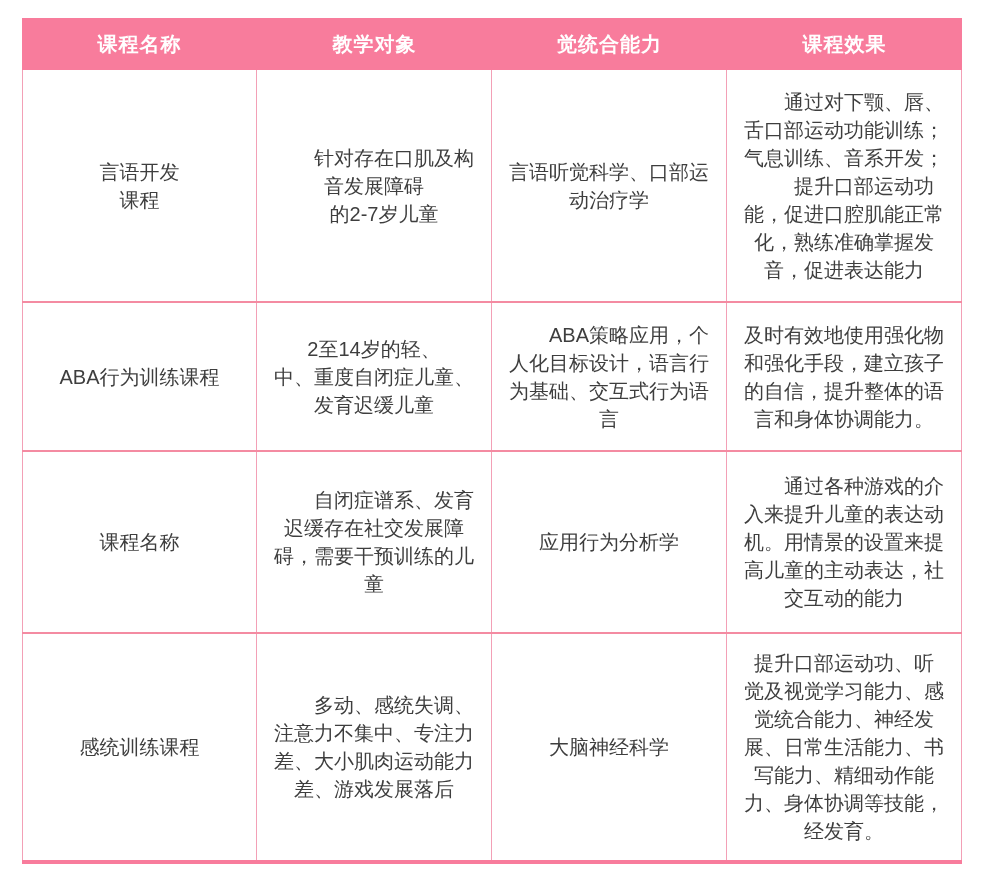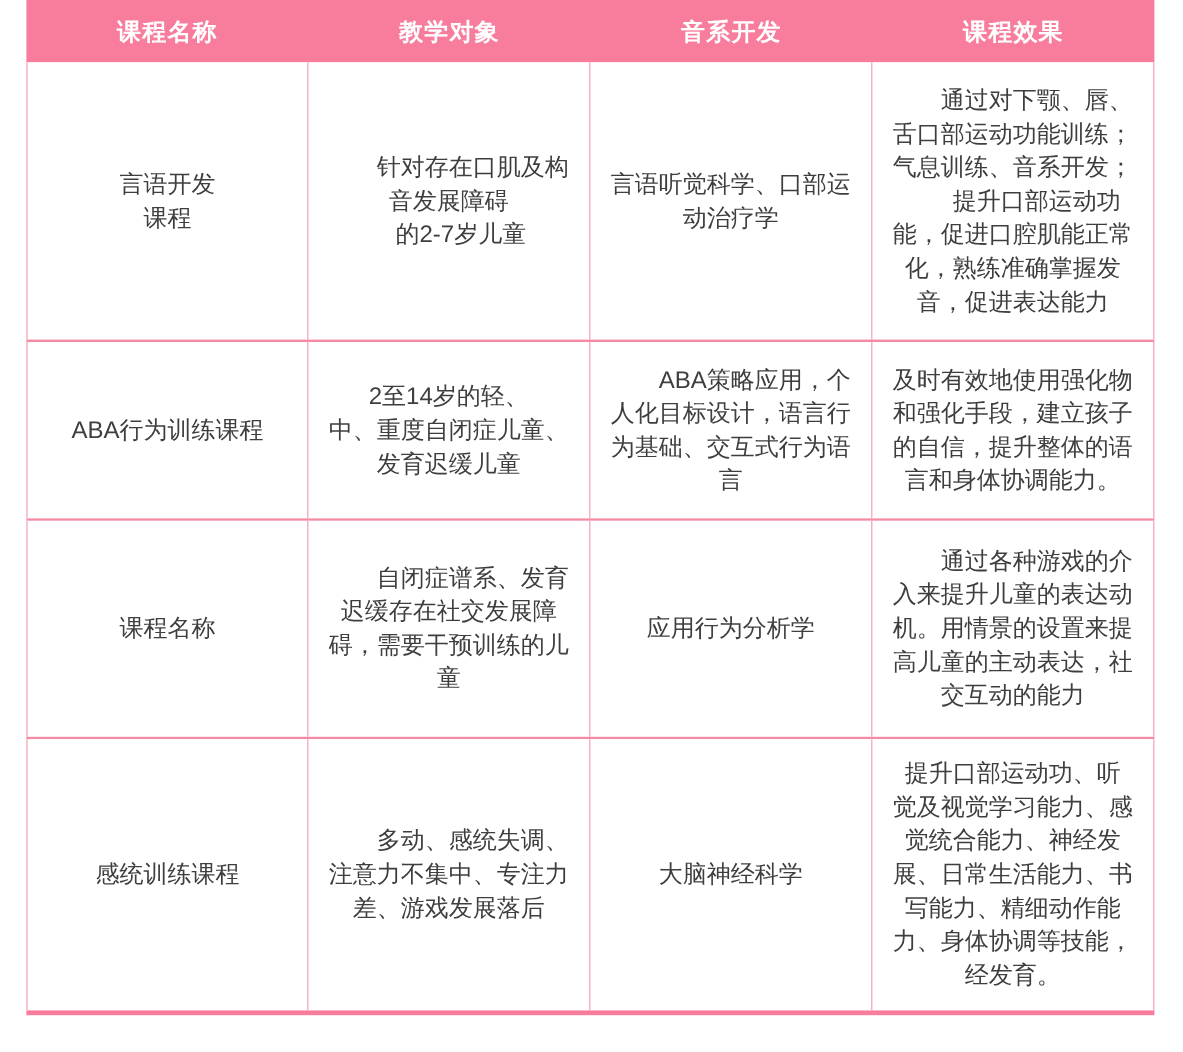--- a/index.html
+++ b/index.html
@@ -4,21 +4,21 @@
 <style>
   * { box-sizing: border-box; }
   html, body {
     margin: 0; padding: 0;
     width: 986px; height: 877px;
     background: #FFFFFF;
     font-family: "Liberation Sans", sans-serif;
   }
   .page { position: relative; width: 986px; height: 877px; background: #FFFFFF; overflow: hidden; }
 
-  .course-table { position: absolute; left: 22px; top: 0; width: 940px; }
+  .course-table { position: absolute; left: 22px; top: 18px; width: 940px; }
 
   .thead {
     display: grid; grid-template-columns: repeat(4, 1fr);
     height: 52px; background: #F87C9C; align-items: center;
   }
   .th {
     text-align: center; color: #FFFFFF; font-weight: bold;
     font-size: 20px; letter-spacing: 1px;
   }
 
@@ -43,21 +43,21 @@
 </style>
 </head>
 <body>
 
 <div class="page">
   <div class="course-table">
 
     <div class="thead">
       <div class="th">课程名称</div>
       <div class="th">教学对象</div>
-      <div class="th">音系开发</div>
+      <div class="th">觉统合能力</div>
       <div class="th">课程效果</div>
     </div>
 
     <div class="trow r0">
       <div class="td">
         <div class="ln">言语开发</div>
         <div class="ln">课程</div>
       </div>
       <div class="td">
         <div class="ln">　　针对存在口肌及构</div>
@@ -124,20 +124,21 @@
       </div>
     </div>
 
     <div class="trow r3">
       <div class="td">
         <div class="ln">感统训练课程</div>
       </div>
       <div class="td">
         <div class="ln">　　多动、感统失调、</div>
         <div class="ln">注意力不集中、专注力</div>
+        <div class="ln">差、大小肌肉运动能力</div>
         <div class="ln">差、游戏发展落后</div>
       </div>
       <div class="td">
         <div class="ln">大脑神经科学</div>
       </div>
       <div class="td">
         <div class="ln">提升口部运动功、听</div>
         <div class="ln">觉及视觉学习能力、感</div>
         <div class="ln">觉统合能力、神经发</div>
         <div class="ln">展、日常生活能力、书</div>

